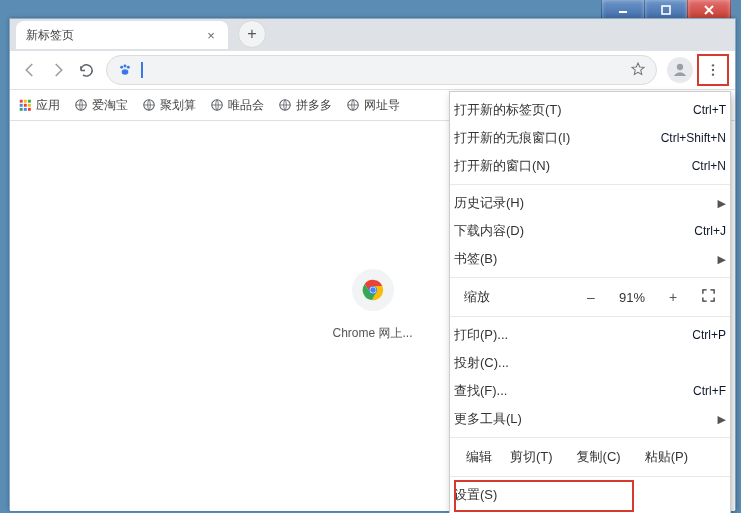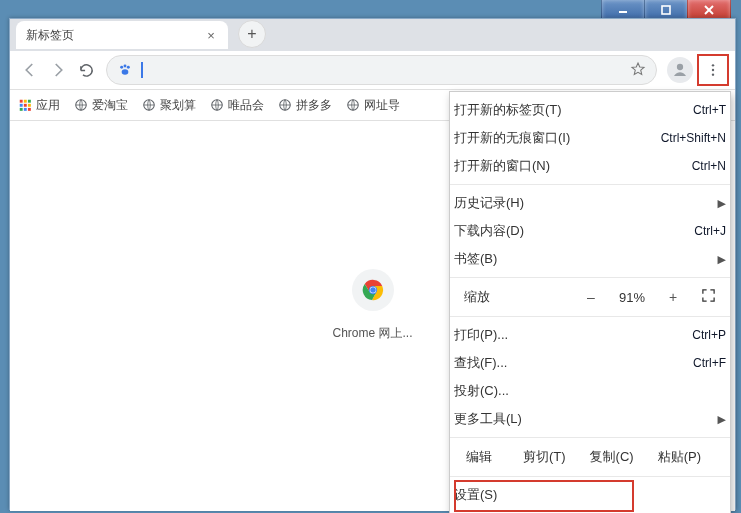--- a/index.html
+++ b/index.html
@@ -212,21 +212,21 @@
   .zoom-row .lbl { margin-right: auto; }
   .zoom-btn {
     width: 24px; display: flex; align-items: center; justify-content: center;
     color: #555; font-size: 14px;
   }
   .zoom-val { min-width: 42px; text-align: center; }
   .fullscreen-ic { margin-left: 8px; }
   .edit-row {
     display: flex; height: 30px; align-items: center; padding: 0 16px;
   }
-  .edit-row span:first-child { margin-right: 15px; }
+  .edit-row span:first-child { margin-right: 2px; }
   .edit-row .ed {
     margin-left: 8px;
     padding: 0 8px;
   }
   .highlight-box {
     position: absolute;
     border: 2px solid #d43b2e;
     pointer-events: none;
   }
 </style>
@@ -421,25 +421,25 @@
             <path d="M3 9V3h6M21 9V3h-6M3 15v6h6M21 15v6h-6" fill="none" stroke="#333" stroke-width="2"></path>
           </svg>
       </span>
     </div>
     <div class="menu-sep"></div>
     <div class="menu-item">
       <span>打印(P)...</span>
       <span class="shortcut">Ctrl+P</span>
     </div>
     <div class="menu-item">
+      <span>投射(C)...</span>
+    </div>
+    <div class="menu-item">
       <span>查找(F)...</span>
       <span class="shortcut">Ctrl+F</span>
-    </div>
-    <div class="menu-item">
-      <span>投射(C)...</span>
     </div>
     <div class="menu-item">
       <span>更多工具(L)</span>
       <span class="arrow">▶</span>
     </div>
     <div class="menu-sep"></div>
     <div class="edit-row">
       <span>编辑</span>
       <span class="ed">剪切(T)</span>
       <span class="ed">复制(C)</span>

